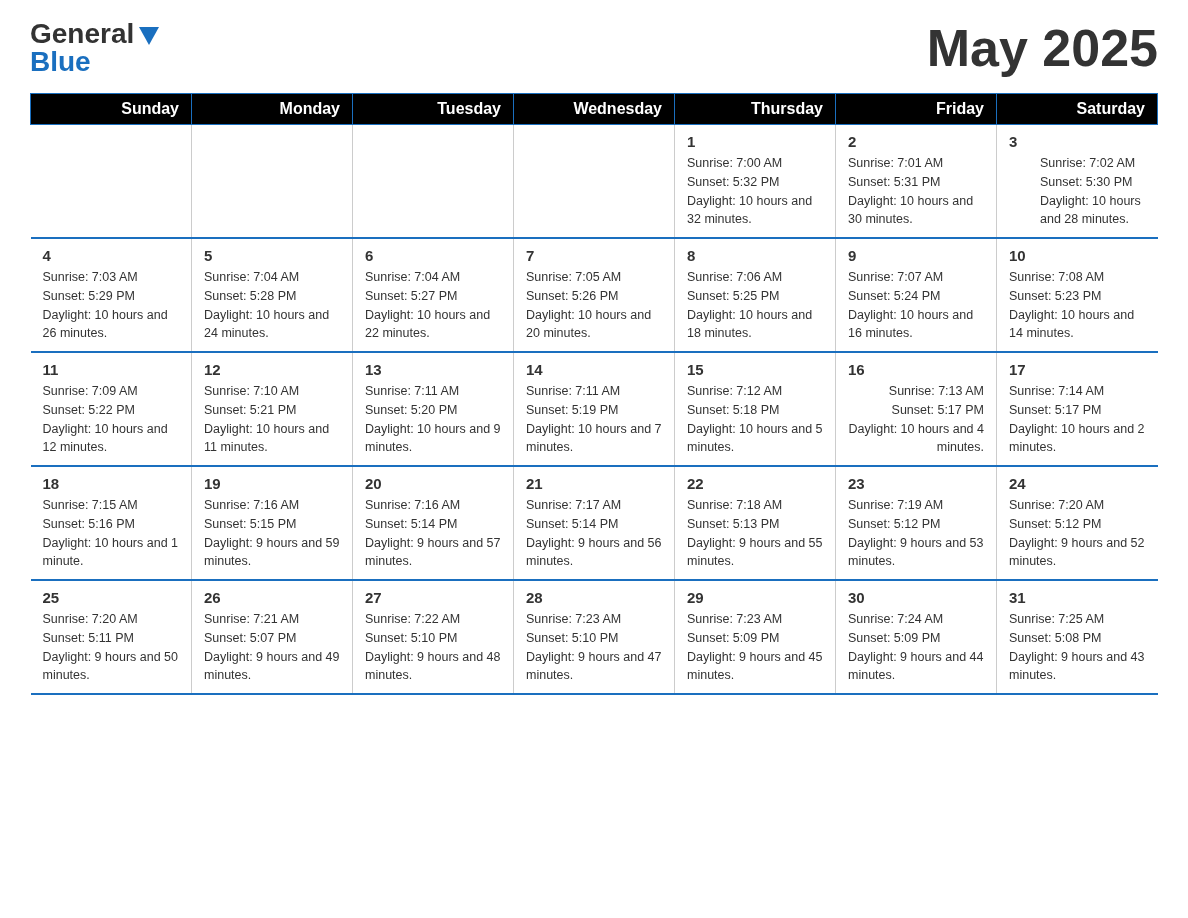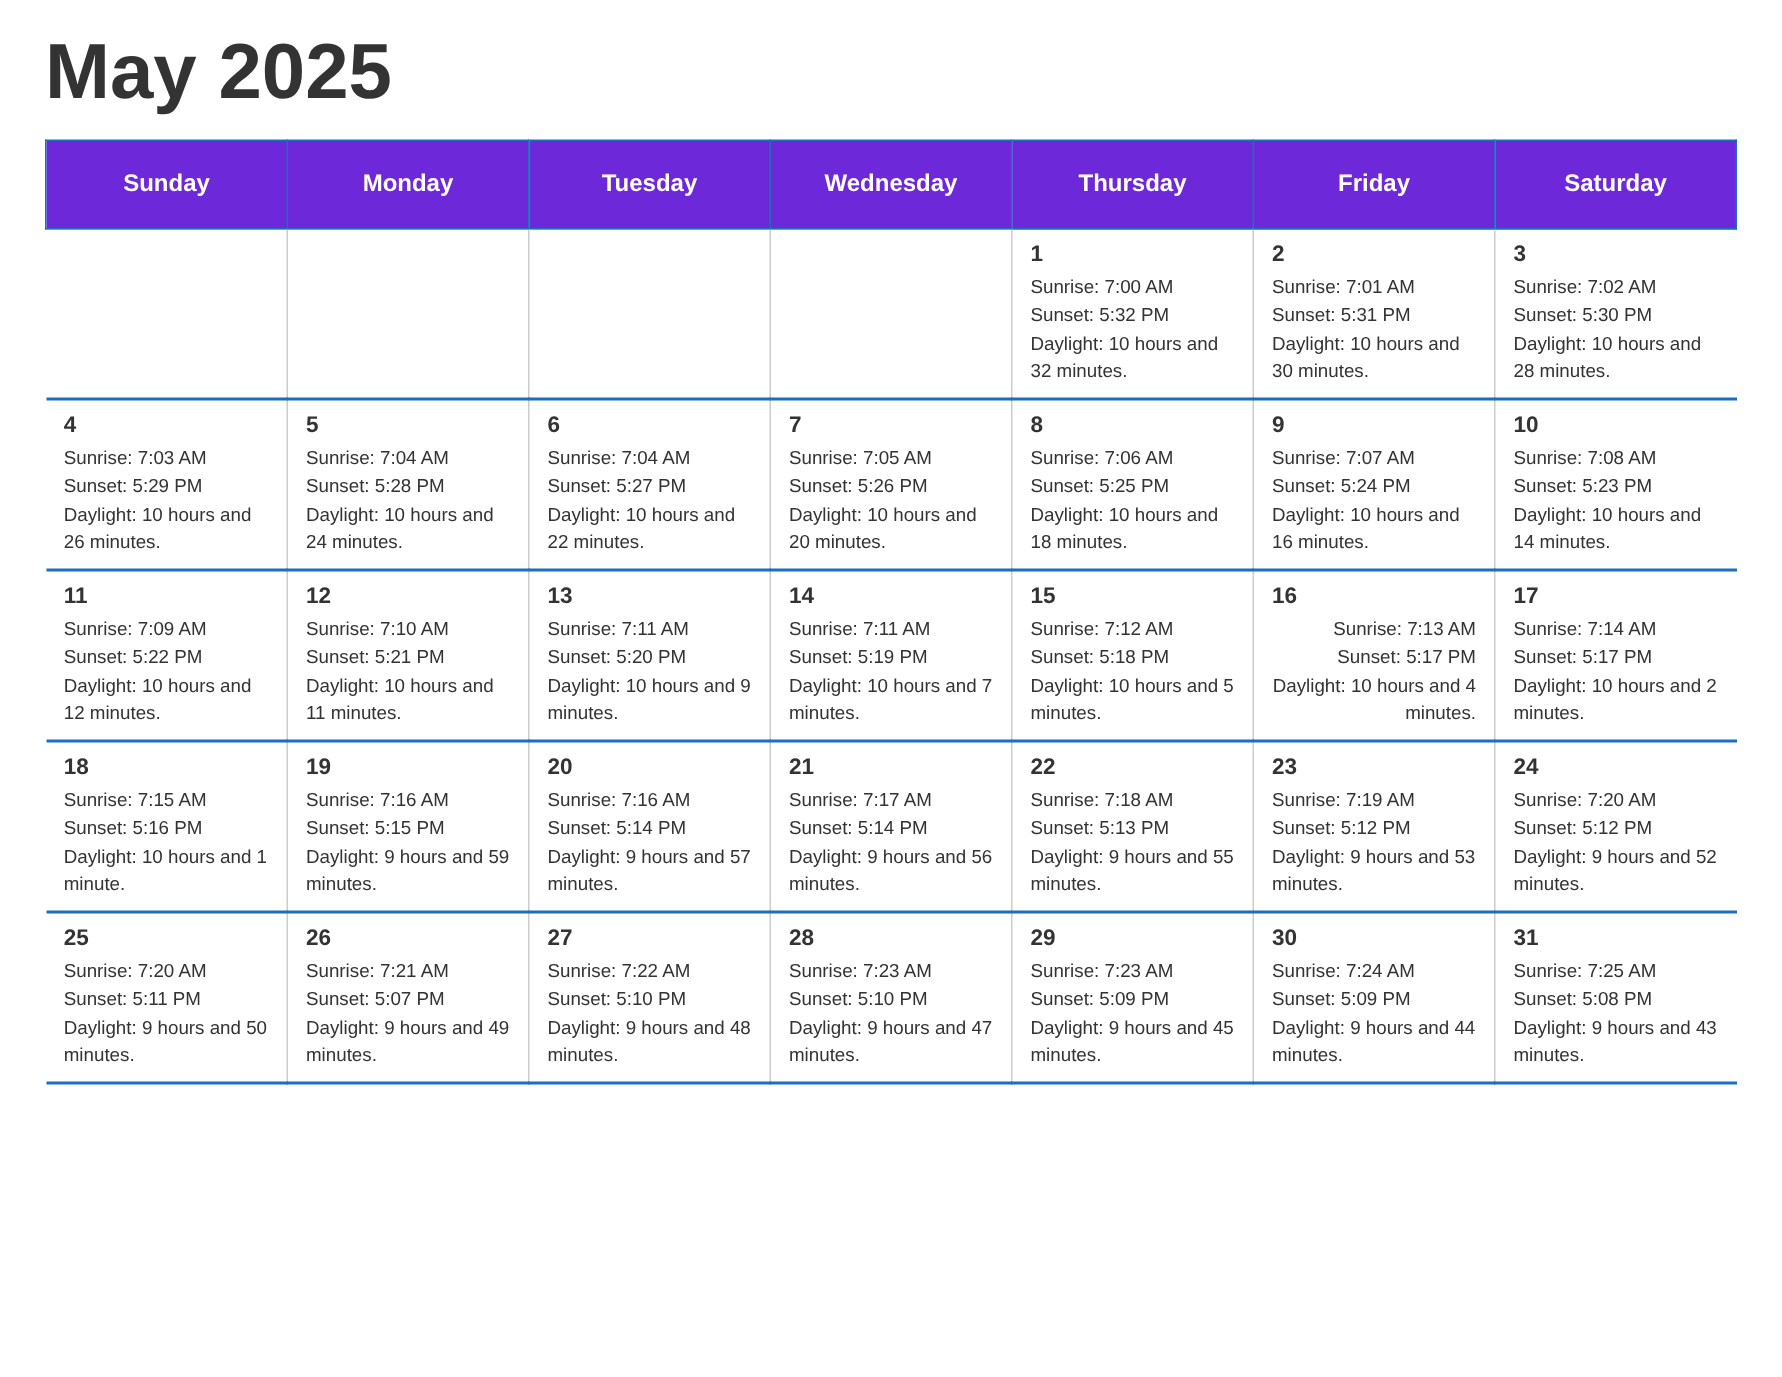--- a/index.html
+++ b/index.html
@@ -48,26 +48,26 @@
     .location {
       font-size: 20px;
       color: #555;
       margin-top: 4px;
     }
     table {
       width: 100%;
       border-collapse: collapse;
     }
     thead tr th {
-      background-color: #6d28d9;
+      background-color: #000000;
       color: #fff;
       font-size: 16px;
       font-weight: bold;
-      padding: 20px 12px;
-      text-align: center;
+      padding: 6px 12px;
+      text-align: right;
       border: 1px solid #1a6fbf;
     }
     tbody tr {
       border-bottom: 2px solid #1a6fbf;
     }
     tbody tr td {
       vertical-align: top;
       padding: 8px 12px;
       font-size: 13px;
       color: #333;
@@ -91,20 +91,27 @@
       line-height: 1.5;
     }
     .empty-cell {
       background: #fff;
     }
   </style>
 </head>
 <body>
 
 <div class="header">
+  <div class="logo">
+    <div style="display:flex;align-items:center;">
+      <span class="logo-general">General</span>
+      <span style="display:inline-block;width:0;height:0;border-left:10px solid transparent;border-right:10px solid transparent;border-top:18px solid #1a6fbf;margin-left:5px;margin-top:4px;"></span>
+    </div>
+    <span class="logo-blue">Blue</span>
+  </div>
   <div class="title-section">
     <div class="month-year">May 2025</div>
   </div>
 </div>
 
 <table>
   <thead>
     <tr>
     <th>Sunday</th>
         <th>Monday</th>
@@ -128,21 +135,21 @@
 Daylight: 10 hours and 32 minutes.</div>
         </td>
         <td>
           <span class="day-number">2</span>
           <div class="day-info" style="white-space: pre-line;">Sunrise: 7:01 AM
 Sunset: 5:31 PM
 Daylight: 10 hours and 30 minutes.</div>
         </td>
         <td>
           <span class="day-number">3</span>
-          <div class="day-info" style="white-space: pre-line;">Sunrise: 7:02 AM
+          <div class="day-info" style="white-space: pre-line; margin-left: 31px;">Sunrise: 7:02 AM
 Sunset: 5:30 PM
 Daylight: 10 hours and 28 minutes.</div>
         </td>
       </tr>
       <tr>
         <td>
           <span class="day-number">4</span>
           <div class="day-info" style="white-space: pre-line;">Sunrise: 7:03 AM
 Sunset: 5:29 PM
 Daylight: 10 hours and 26 minutes.</div>

